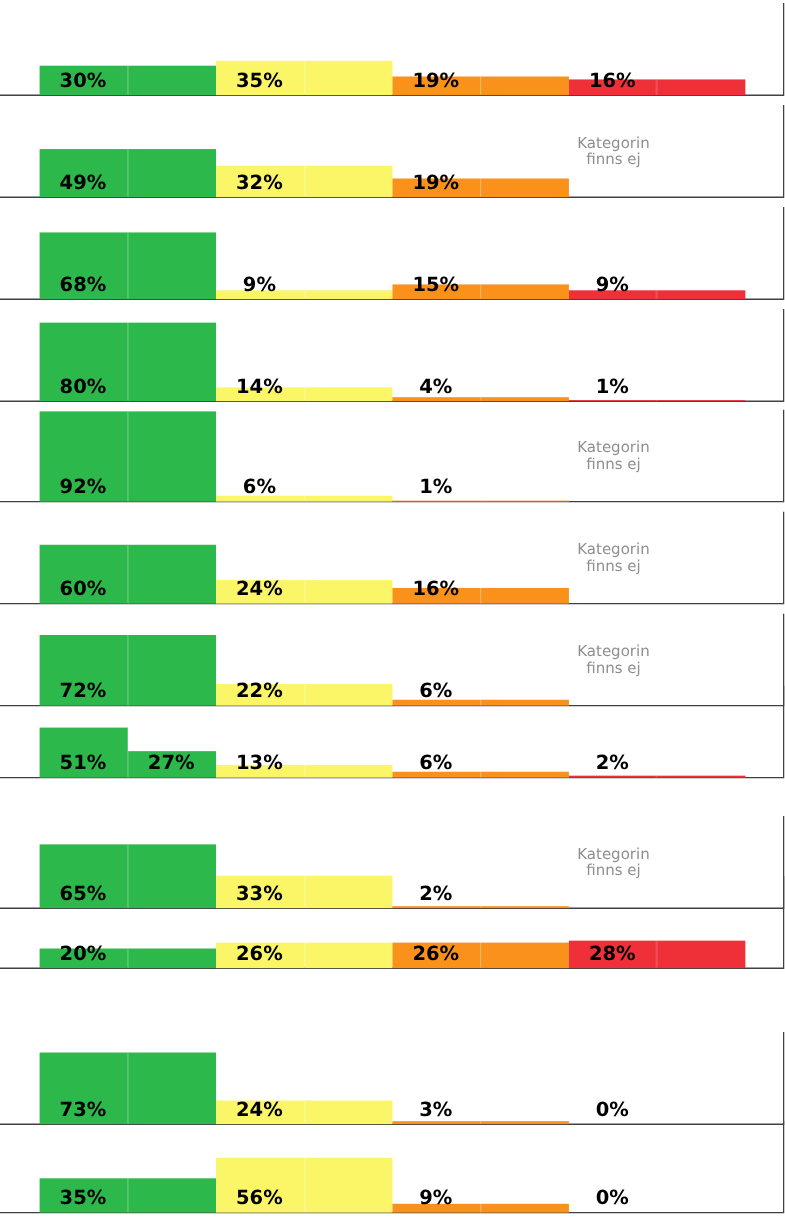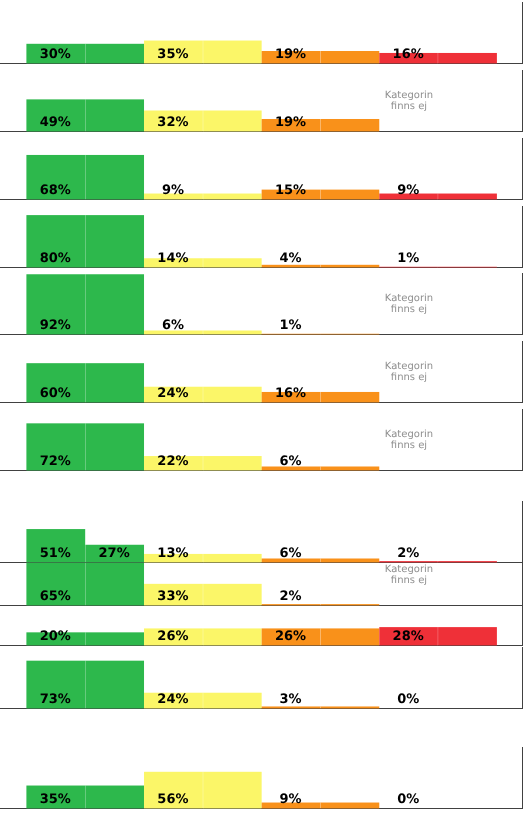--- a/index.html
+++ b/index.html
@@ -183,21 +183,21 @@
         <rect x="320" y="57.496" width="1" height="3.9240000000000004" fill="#ffffff" fill-opacity="0.14"></rect>
         <text x="55.30625" y="55.82" text-anchor="middle" class="lbl">72%</text>
         <text x="172.93125" y="55.82" text-anchor="middle" class="lbl">22%</text>
         <text x="290.55625" y="55.82" text-anchor="middle" class="lbl">6%</text>
         <g>
           <text x="408.98125" y="28.42" text-anchor="middle" class="na">Kategorin</text>
           <text x="408.98125" y="39.42" text-anchor="middle" class="na">finns ej</text>
         </g>
       </svg>
     </div>
-    <div class="chart-card" style="top: 501px; height: 62px;">
+    <div class="chart-card" style="top: 457px; height: 62px;">
       <svg width="523" height="62" viewBox="0 0 523 62">
         <rect x="0" y="61" width="522" height="1" fill="#414141"></rect>
         <rect x="522" y="0" width="1" height="62" fill="#414141"></rect>
         <rect x="26.4" y="28.066000000000003" width="58.8125" height="33.354" fill="#2DB84C"></rect>
         <rect x="85.2125" y="43.762" width="58.8125" height="17.658" fill="#2DB84C"></rect>
         <rect x="144.025" y="52.918" width="58.8125" height="8.502" fill="#FBF668"></rect>
         <rect x="202.8375" y="52.918" width="58.8125" height="8.502" fill="#FBF668"></rect>
         <rect x="261.65" y="57.496" width="58.8125" height="3.9240000000000004" fill="#F9911A"></rect>
         <rect x="320.4625" y="57.496" width="58.8125" height="3.9240000000000004" fill="#F9911A"></rect>
         <rect x="379.275" y="60.112" width="58.8125" height="1.308" fill="#EF3038"></rect>
@@ -250,21 +250,21 @@
         <rect x="85" y="48.34" width="1" height="13.08" fill="#ffffff" fill-opacity="0.14"></rect>
         <rect x="203" y="44.416" width="1" height="17.004" fill="#ffffff" fill-opacity="0.14"></rect>
         <rect x="320" y="44.416" width="1" height="17.004" fill="#ffffff" fill-opacity="0.14"></rect>
         <rect x="437" y="43.108000000000004" width="1" height="18.312" fill="#ffffff" fill-opacity="0.14"></rect>
         <text x="55.30625" y="55.82" text-anchor="middle" class="lbl">20%</text>
         <text x="172.93125" y="55.82" text-anchor="middle" class="lbl">26%</text>
         <text x="290.55625" y="55.82" text-anchor="middle" class="lbl">26%</text>
         <text x="408.18125" y="55.82" text-anchor="middle" class="lbl">28%</text>
       </svg>
     </div>
-    <div class="chart-card" style="top: 647px; height: 62px;">
+    <div class="chart-card" style="top: 688px; height: 62px;">
       <svg width="523" height="62" viewBox="0 0 523 62">
         <rect x="0" y="61" width="522" height="1" fill="#414141"></rect>
         <rect x="522" y="0" width="1" height="62" fill="#414141"></rect>
         <rect x="26.4" y="13.677999999999997" width="58.8125" height="47.742000000000004" fill="#2DB84C"></rect>
         <rect x="85.2125" y="13.677999999999997" width="58.8125" height="47.742000000000004" fill="#2DB84C"></rect>
         <rect x="144.025" y="45.724000000000004" width="58.8125" height="15.696000000000002" fill="#FBF668"></rect>
         <rect x="202.8375" y="45.724000000000004" width="58.8125" height="15.696000000000002" fill="#FBF668"></rect>
         <rect x="261.65" y="59.458" width="58.8125" height="1.9620000000000002" fill="#F9911A"></rect>
         <rect x="320.4625" y="59.458" width="58.8125" height="1.9620000000000002" fill="#F9911A"></rect>
         <rect x="85" y="13.677999999999997" width="1" height="47.742000000000004" fill="#ffffff" fill-opacity="0.14"></rect>

